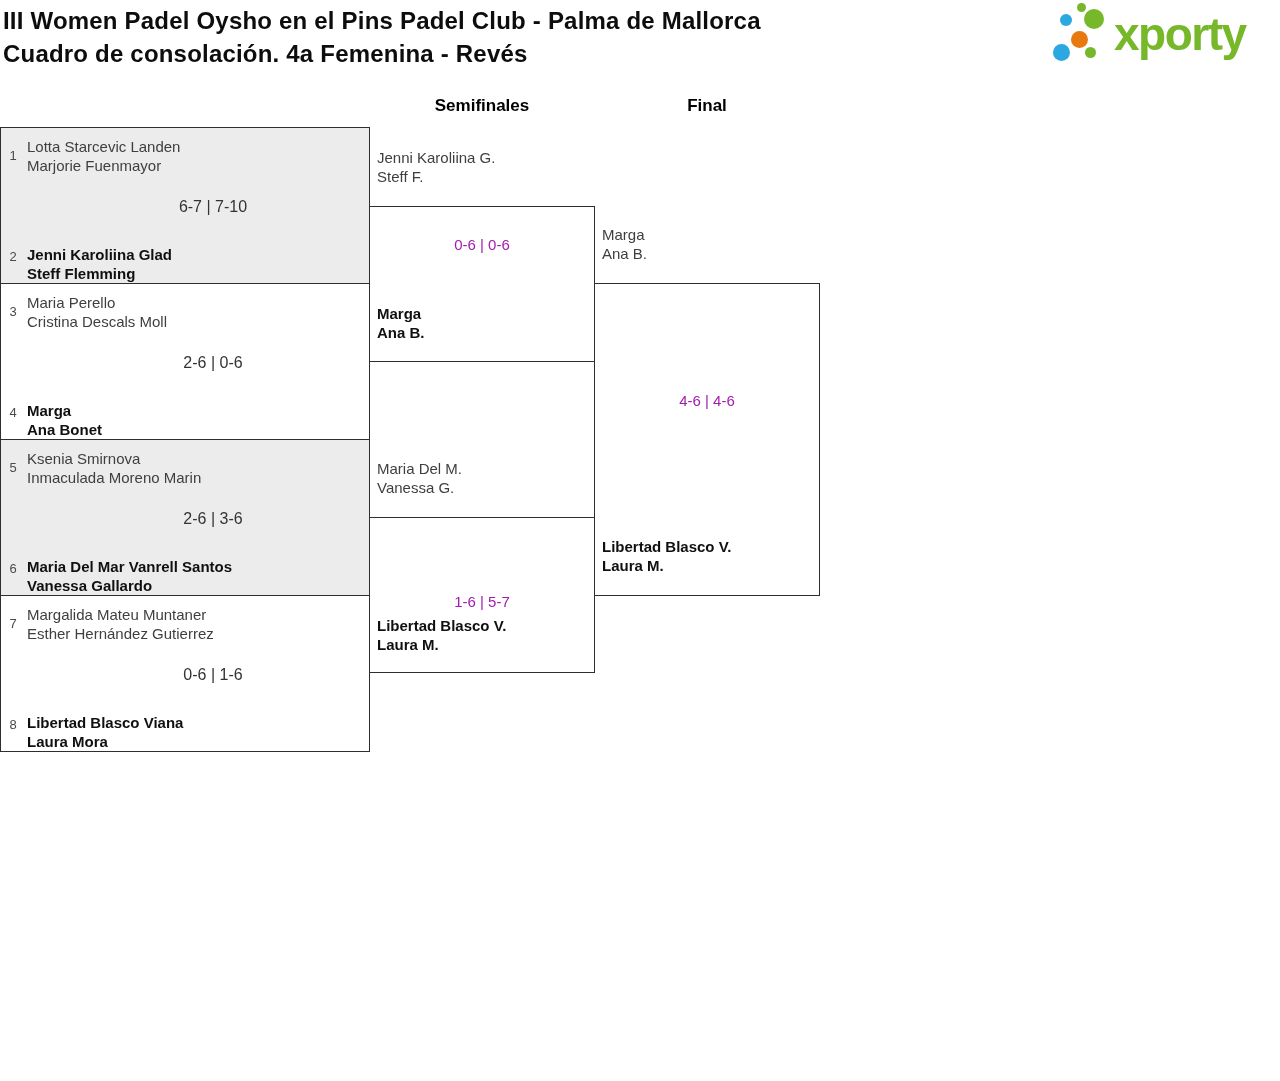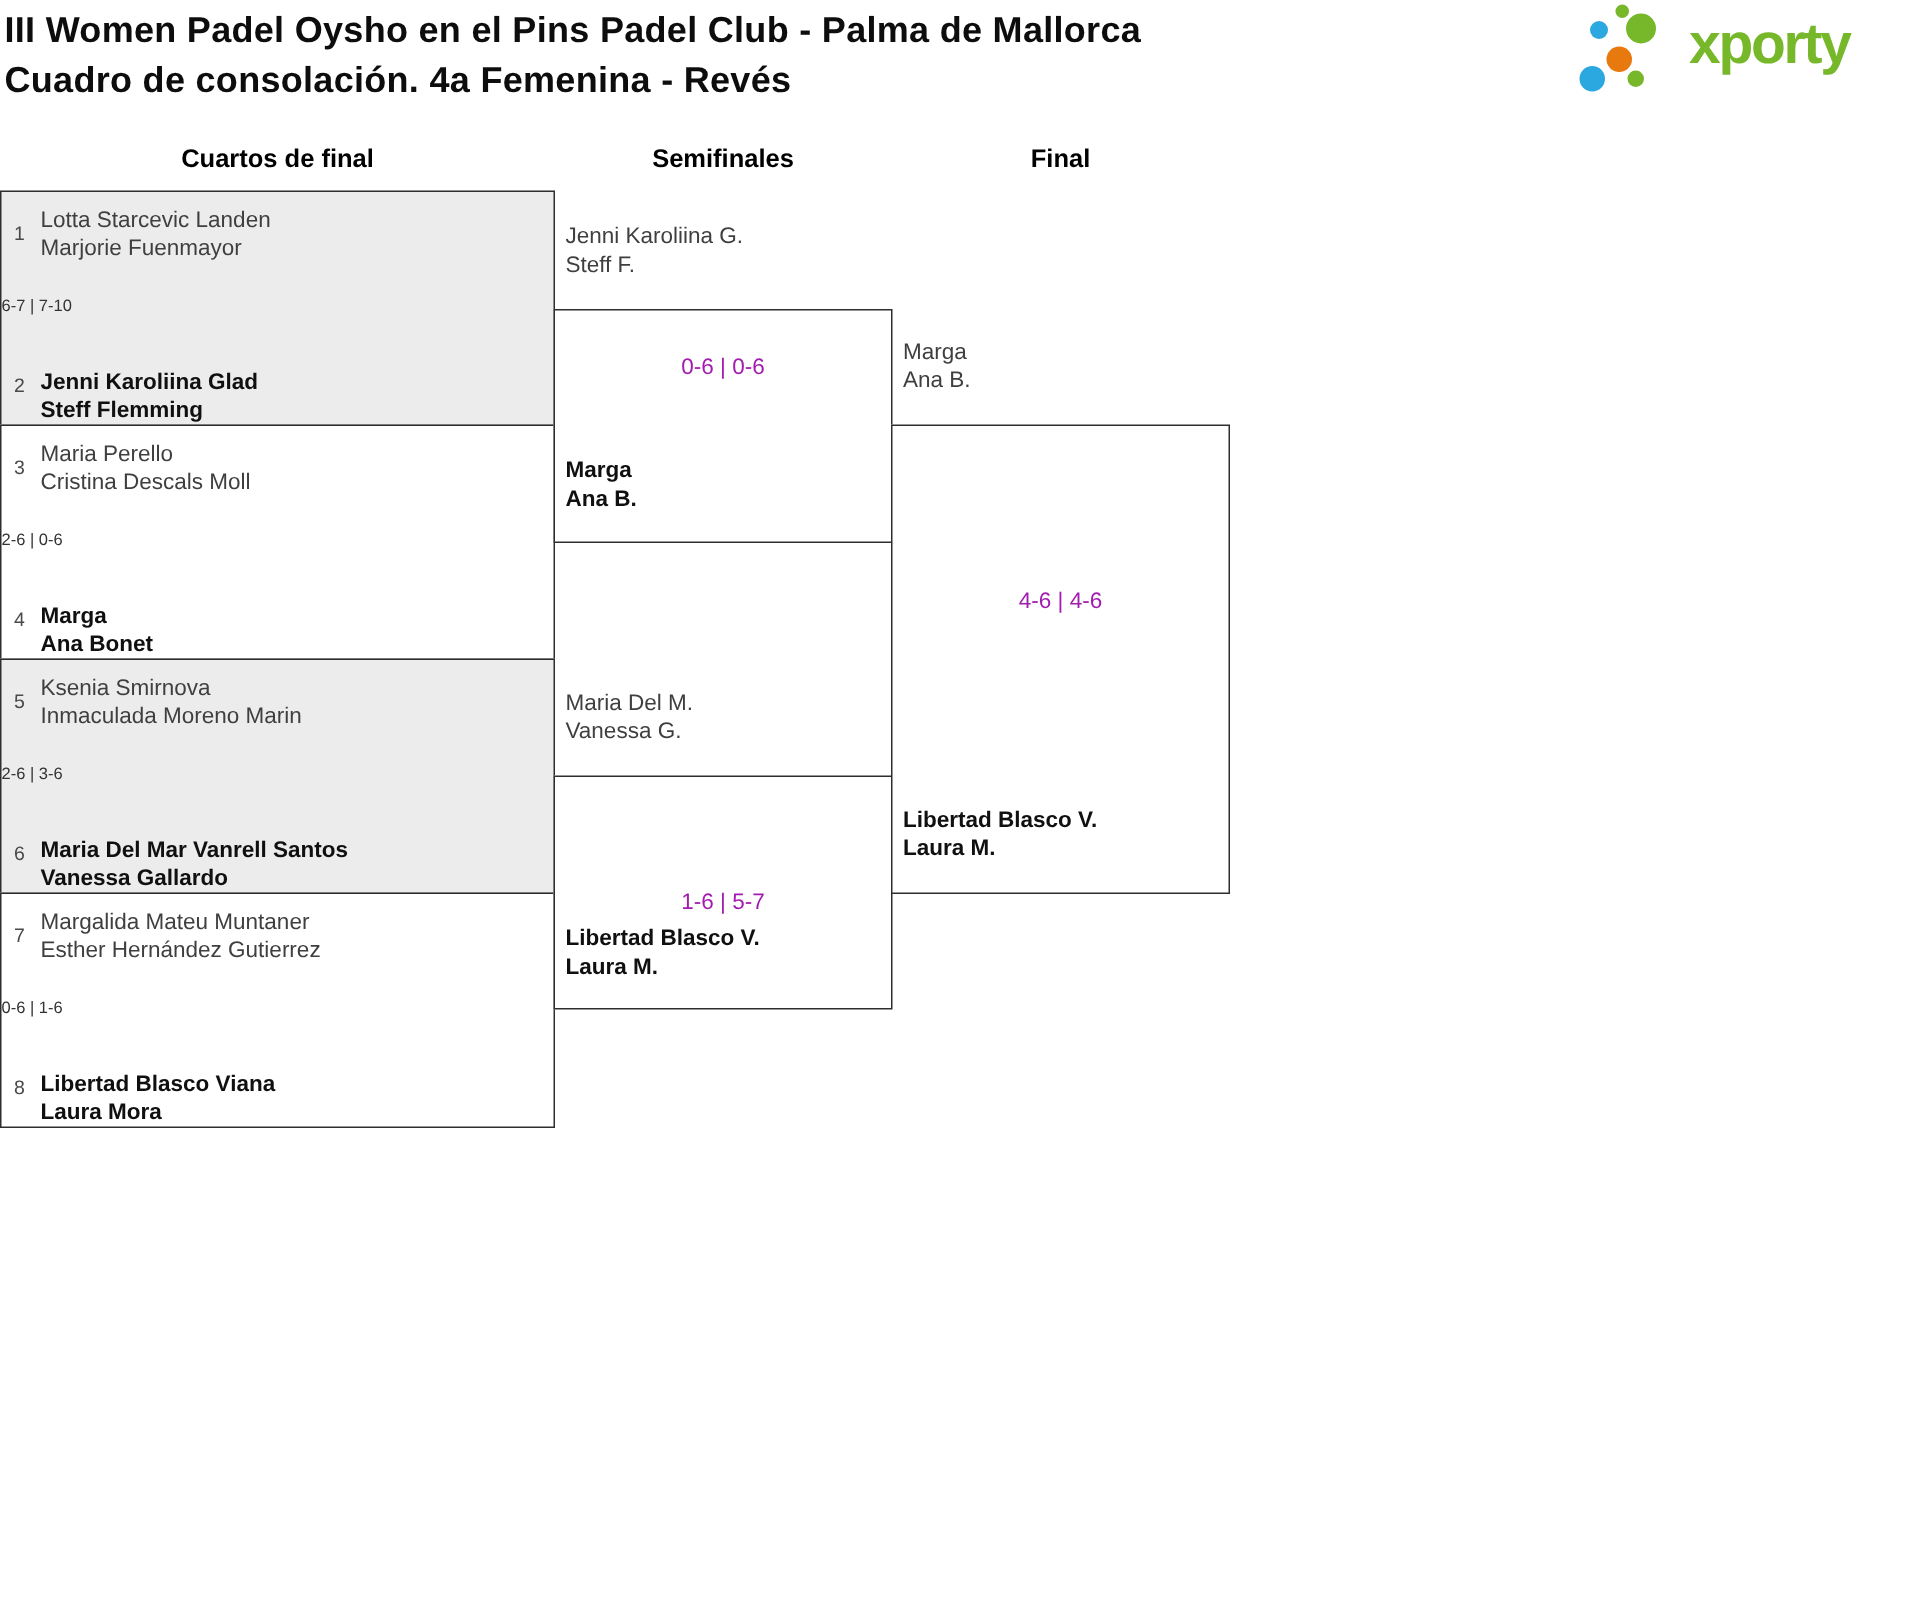--- a/index.html
+++ b/index.html
@@ -11,21 +11,21 @@
   .title { position:absolute; left:3px; top:4px; font-size:24px; font-weight:700;
            color:#0d0d0d; line-height:33px; letter-spacing:0.2px; }
   .logo { position:absolute; left:1050px; top:0; width:228px; height:74px; }
   .dot { position:absolute; border-radius:50%; }
   .d-green-sm-top  { left:27px;  top:3px;  width:9px;  height:9px;  }
   .d-blue-sm       { left:10px;  top:14px; width:12px; height:12px; }
   .d-green-lg      { left:34px;  top:9px;  width:20px; height:20px; }
   .d-orange        { left:21px;  top:31px; width:17px; height:17px; }
   .d-blue-lg       { left:3px;   top:44px; width:17px; height:17px; }
   .d-green-sm-bot  { left:35px;  top:47px; width:11px; height:11px; }
-  .logo-text { position:absolute; left:76px; top:11px; font-size:38px; font-weight:700;
+  .logo-text { position:absolute; left:64px; top:11px; font-size:46px; font-weight:700;
                letter-spacing:-1.5px; line-height:1; }
   
   .rh { position:absolute; top:96px; font-size:17px; font-weight:700; color:#000;
         text-align:center; }
   .rh-qf    { left:0;     width:370px; }
   .rh-sf    { left:369px; width:226px; }
   .rh-final { left:594px; width:226px; }
   
   .box { position:absolute; box-sizing:border-box; border:1px solid #2e2e2e; background:#fff; }
   .qf  { left:0; width:370px; height:157px; }
@@ -35,22 +35,22 @@
   .sf2 { left:369px; top:517px; width:226px; height:156px; }
   .final-box { left:594px; top:283px; width:226px; height:313px; }
   
   .seed { position:absolute; width:16px; text-align:center; font-size:13px; color:#4a4a4a; }
   .s-top { left:4px; top:20px; }
   .s-bot { left:4px; top:121px; }
   .team { font-size:15px; line-height:19px; color:#3f3f3f; white-space:nowrap; }
   .team.winner { font-weight:700; color:#101010; }
   .qf .t-top { position:absolute; left:26px; top:9px; }
   .qf .t-bot { position:absolute; left:26px; top:117px; }
-  .qf .score { position:absolute; left:0; top:70px; width:100%; 
-               font-size:11px; color:#333; }
+  .qf .score { position:absolute; left:0; top:70px; width:100%; text-align:center;
+               font-size:16px; color:#333;padding-left:28px; }
   
   .abs { position:absolute; }
   .score-line { position:absolute; text-align:center; font-size:15px; color:#a21caf; }
   .sf1-label-top { left:377px; top:148px; }
   .sf1-score     { left:369px; top:236px; width:226px; }
   .sf1-winner    { left:377px; top:304px; }
   .sf2-label-top { left:377px; top:459px; }
   .sf2-score     { left:369px; top:547px; width:226px;margin-top:46px; }
   .sf2-winner    { left:377px; top:616px; }
   .fin-label-top { left:602px; top:225px; }
@@ -70,21 +70,20 @@
   <div class="logo">
     <span class="dot d-green-sm-top" style="background:#76b82a"></span>
     <span class="dot d-blue-sm" style="background:#2ba8e0"></span>
     <span class="dot d-green-lg" style="background:#76b82a"></span>
     <span class="dot d-orange" style="background:#e8790f"></span>
     <span class="dot d-blue-lg" style="background:#2ba8e0"></span>
     <span class="dot d-green-sm-bot" style="background:#76b82a"></span>
     <span class="logo-text" style="color:#76b82a">xporty</span>
   </div>
 
-  <div class="rh rh-qf">Cuartos de final</div>
   <div class="rh rh-sf">Semifinales</div>
   <div class="rh rh-final">Final</div>
 
   <div class="box qf qf1 shade">
     <div class="seed s-top">1</div>
     <div class="team t-top">
       <div>Lotta Starcevic Landen</div>
       <div>Marjorie Fuenmayor</div>
     </div>
     <div class="score">6-7 | 7-10</div>

